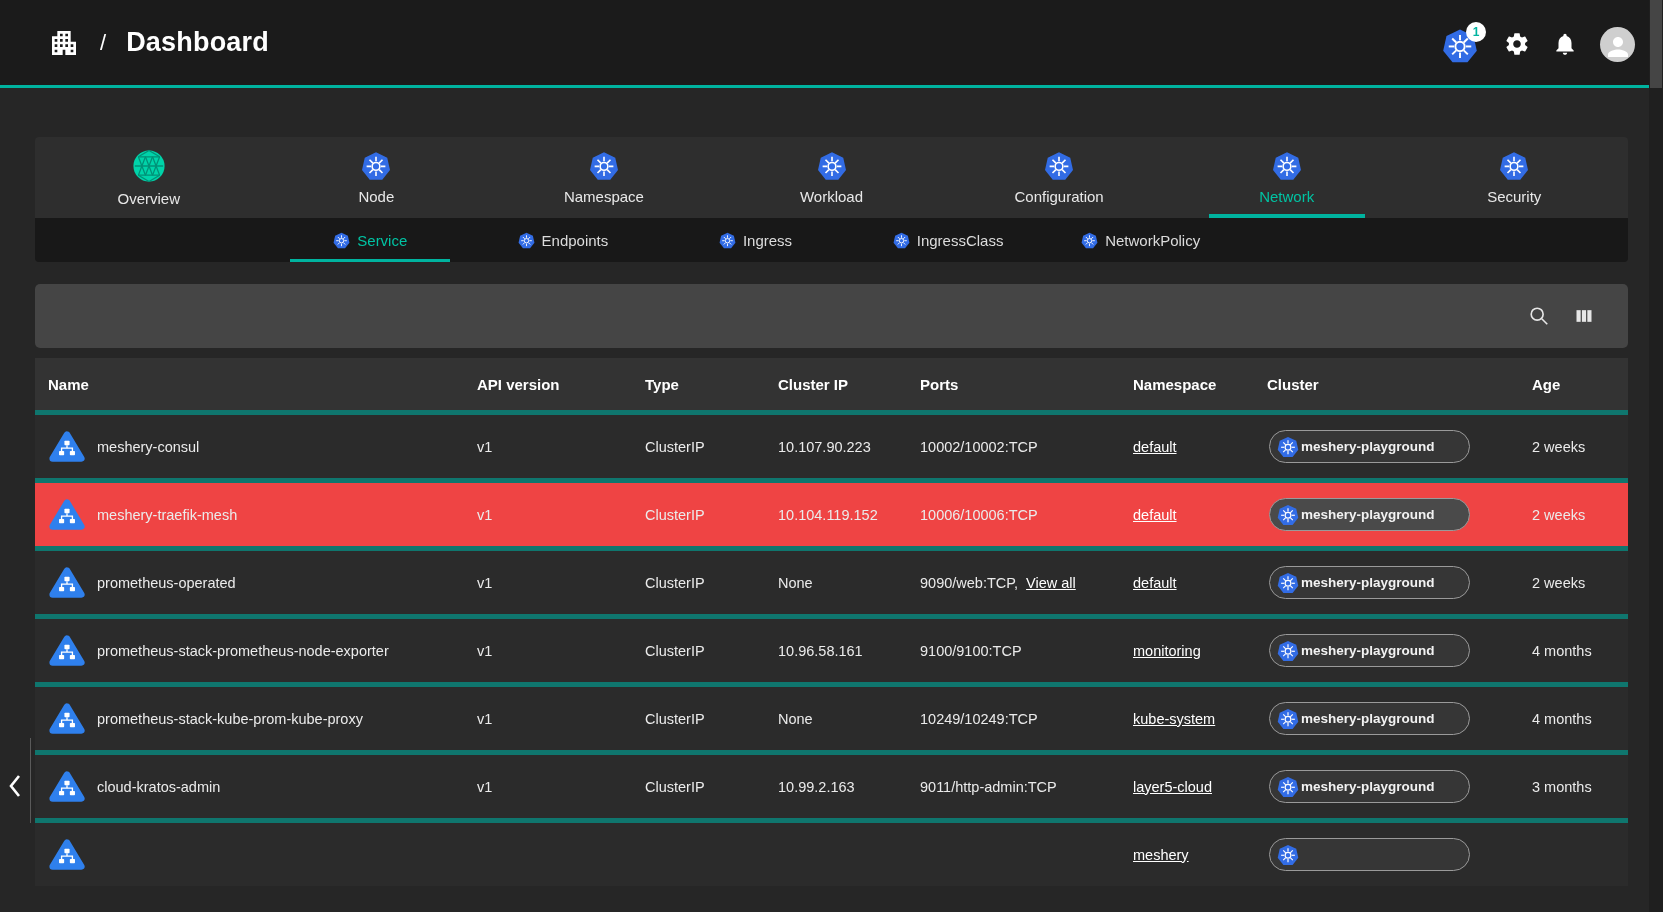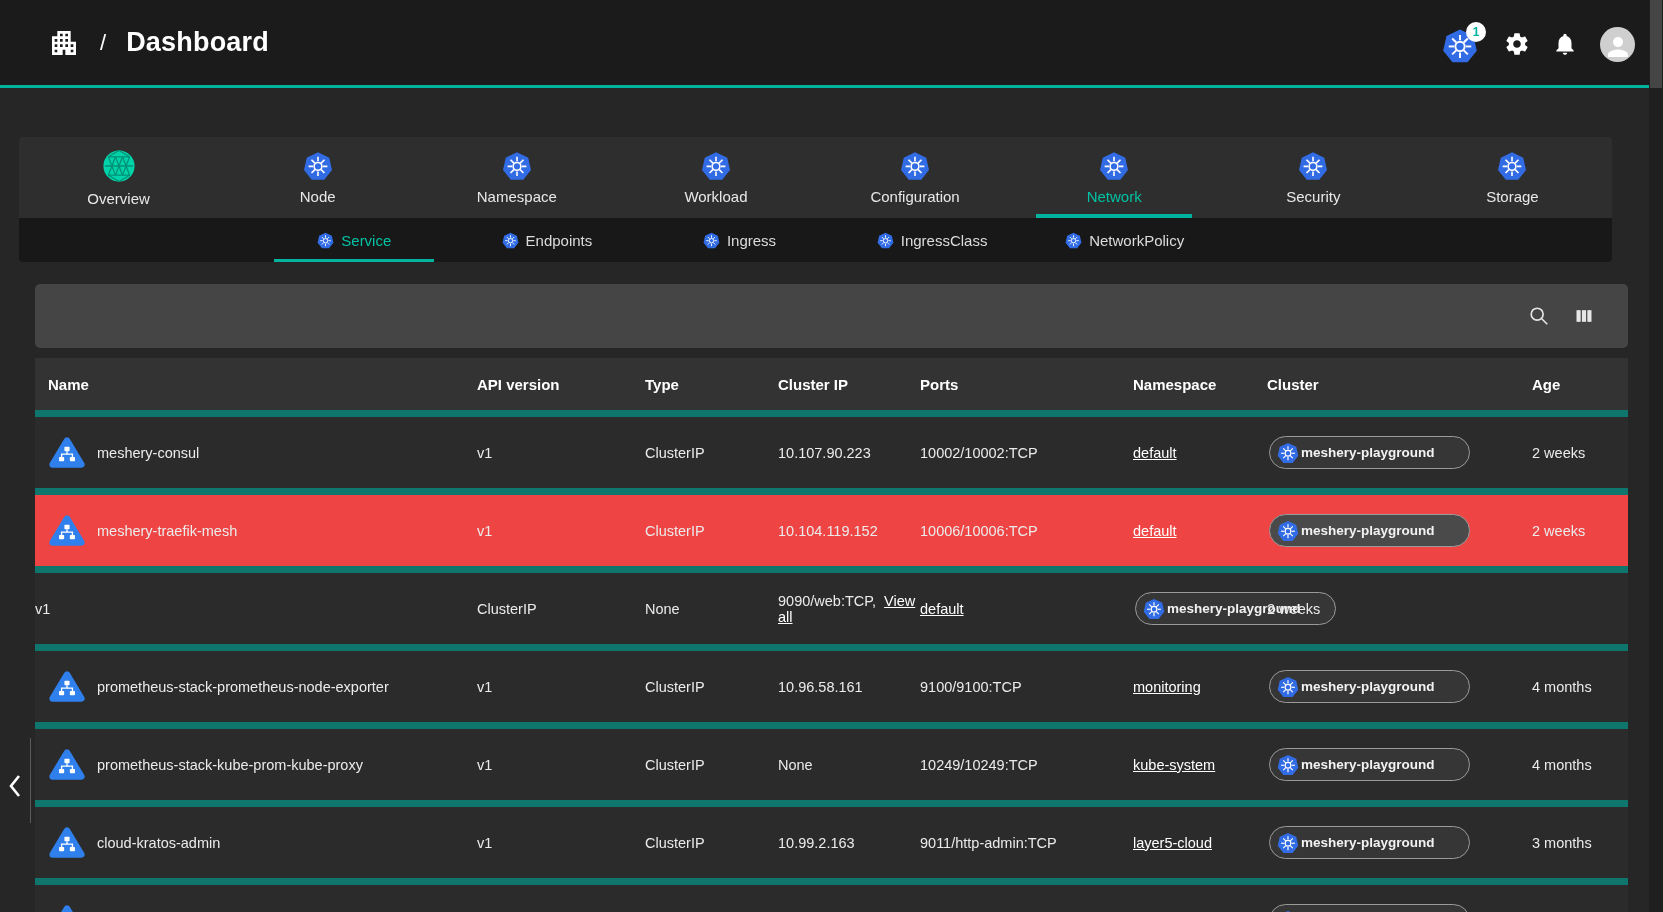--- a/index.html
+++ b/index.html
@@ -21,21 +21,21 @@
   .ctx-k8s { width:36px; height:36px; margin-top:4px; }
   .ctx-badge { position:absolute; right:-4px; top:-2px; width:20px; height:20px;
     background:#ffffff; border-radius:50%; color:#00B39F; font-size:12px; font-weight:700;
     display:flex; align-items:center; justify-content:center; }
   .hicon { width:26px; height:26px; fill:#ffffff; }
   .avatar { width:35px; height:35px; border-radius:50%; background:#cfcfcf;
     display:flex; align-items:flex-end; justify-content:center; overflow:hidden; }
   .avatar svg { width:30px; height:30px; fill:#ffffff; }
 
   
-  .tabs-card { position:absolute; left:19px; top:137px; width:1593px;
+  .tabs-card { position:absolute; left:35px; top:137px; width:1593px;
     border-radius:4px; overflow:hidden; }
   .tabs-row { display:flex; height:81px; background:#2e2e2e; }
   .tab { flex:1; position:relative; display:flex; flex-direction:column;
     align-items:center; justify-content:center; gap:7px; cursor:pointer; }
   .tab-ic { width:30px; height:30px; }
   .tab-ic.mesh { width:34px; height:34px; }
   .tab-label { font-size:15px; color:#e8e8e8; }
   .tab.active .tab-label { color:#00C3A3; }
   .tab.active::after { content:""; position:absolute; bottom:0; left:50%;
     transform:translateX(-50%); width:156px; height:4px; background:#00B39F; }
@@ -59,21 +59,21 @@
   .cols-ic { width:20px; height:20px; fill:#e6e6e6; cursor:pointer; }
 
   
   .table { position:absolute; left:35px; top:358px; width:1593px; }
   .thead, .trow { display:grid;
     grid-template-columns:442px 168px 133px 142px 213px 134px 265px 1fr;
     align-items:center; }
   .thead { height:52px; background:#333333; color:#ffffff; font-weight:700; font-size:15px; }
   .thead .hcell { padding-left:0; cursor:pointer; }
   .thead .hcell.first { padding-left:13px; }
-  .trow { height:78px; background:#2b2b2b; border-top:7px solid #0f766e; cursor:pointer; }
+  .trow { height:68px; background:#2b2b2b; border-top:5px solid #0f766e; cursor:pointer; }
   .trow.hl { background:#ef4444; }
   .cell { font-size:14.5px; color:#ebebeb; }
   .name-cell { display:flex; align-items:center; gap:11px; padding-left:13px; }
   .svc-ic { width:38px; height:38px; flex:0 0 auto; }
   .ns-link, .viewall { color:#ffffff; text-decoration:underline; cursor:pointer; }
   .viewall { margin-left:8px; }
   .pill { margin-left:2px; width:201px; height:33px; border:1px solid #9a9a9a;
     border-radius:17px; background:#363636; display:flex; align-items:center;
     gap:2px; padding-left:7px; cursor:pointer; }
   .trow.hl .pill { background:#4a4a4a; }
@@ -215,26 +215,20 @@
             <use href="#k8s" xlink:href="#k8s"></use>
           </svg>
         <span class="tab-label">Network</span>
       </div>
       <div class="tab">
         <svg class="tab-ic">
             <use href="#k8s" xlink:href="#k8s"></use>
           </svg>
         <span class="tab-label">Security</span>
       </div>
-      <div class="tab">
-        <svg class="tab-ic">
-            <use href="#k8s" xlink:href="#k8s"></use>
-          </svg>
-        <span class="tab-label">Storage</span>
-      </div>
     </div>
     <div class="subtabs-row">
       <div class="subtabs-inner">
         <div class="subtab active">
           <svg class="subtab-ic">
               <use href="#k8s" xlink:href="#k8s"></use>
             </svg>
           <span class="subtab-label">Service</span>
         </div>
         <div class="subtab">
@@ -326,20 +320,26 @@
             <svg class="pill-ic">
               <use href="#k8s" xlink:href="#k8s"></use>
             </svg>
             <span class="pill-label">meshery-playground</span>
           </div>
         </div>
       <div class="cell">2 weeks</div>
     </div>
 
     <div class="trow">
+      <div class="cell name-cell">
+          <svg class="svc-ic">
+            <use href="#svc" xlink:href="#svc"></use>
+          </svg>
+          <span>prometheus-operated</span>
+        </div>
       <div class="cell">v1</div>
       <div class="cell">ClusterIP</div>
       <div class="cell">None</div>
       <div class="cell"><span>9090/web:TCP,</span><a class="viewall">View all</a></div>
       <div class="cell"><a class="ns-link">default</a></div>
       <div class="cell">
           <div class="pill">
             <svg class="pill-ic">
               <use href="#k8s" xlink:href="#k8s"></use>
             </svg>

